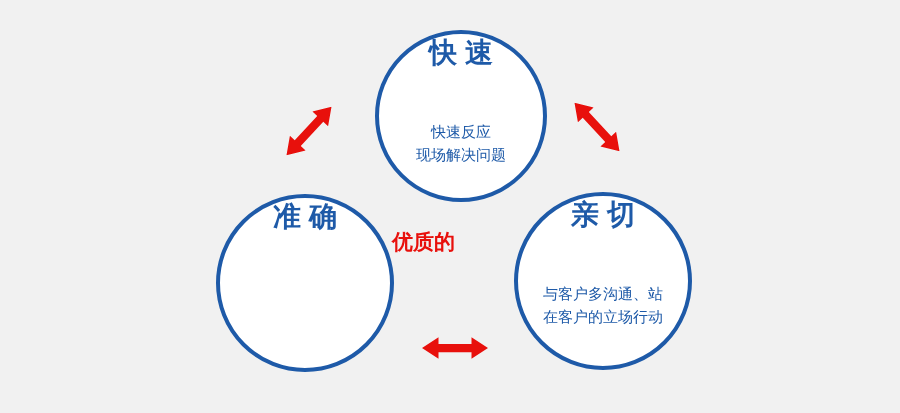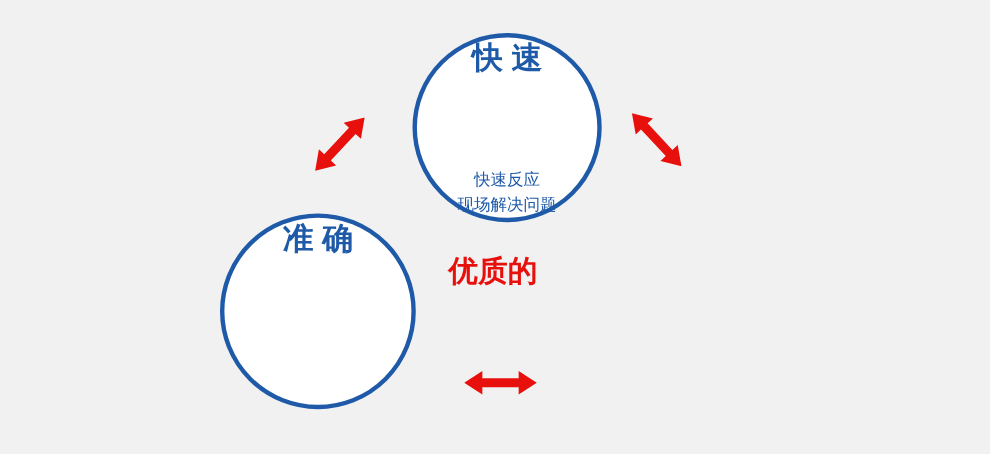--- a/index.html
+++ b/index.html
@@ -16,49 +16,50 @@
   }
   .circle {
     position: absolute;
     box-sizing: border-box;
     border-radius: 50%;
     border: 4px solid var(--circle-border, #1e5aa8);
     background: #ffffff;
     display: flex;
     flex-direction: column;
     align-items: center;
-    justify-content: space-between;
+    justify-content: flex-start;
     text-align: center;
   }
   .circle .title {
     font-size: 28px;
     font-weight: bold;
     color: var(--text-blue, #1e5aa8);
     margin-bottom: 12px;
     white-space: nowrap;
   }
   .circle .desc {
     font-size: 15px;
     line-height: 1.55;
     color: var(--text-blue, #1e5aa8);
     white-space: pre-line;
+    margin-top: 36px;
   }
   .node-top   { left: 375px; top: 30px;  width: 172px; height: 172px; }
-  .node-left  { left: 200px; top: 194px; width: 178px; height: 178px; }
+  .node-left  { left: 216px; top: 194px; width: 178px; height: 178px; }
   .node-right { left: 514px; top: 192px; width: 178px; height: 178px; }
 
   .center-label {
     position: absolute;
     left: 392px;
     top: 228px;
     width: 112px;
-    text-align: center;
+    text-align: left;
     color: var(--accent-red, #e8100c);
     font-weight: bold;
-    font-size: 27px;
+    font-size: 21px;
     line-height: 1.35;
   }
 
   .arrow {
     position: absolute;
     color: var(--accent-red, #e8100c);
   }
   .arrow svg { display: block; }
   .arrow-tl { left: 276px; top: 120px; transform: rotate(-47deg); }
   .arrow-tr { left: 564px; top: 116px; transform: rotate(47deg); }
@@ -72,20 +73,25 @@
   <div class="circle node-top">
     <div class="title">快 速</div>
     <div class="desc">快速反应
 现场解决问题</div>
   </div>
 
   <div class="circle node-left">
     <div class="title">准 确</div>
   </div>
 
+  <div class="circle node-right">
+    <div class="title">亲 切</div>
+    <div class="desc">与客户多沟通、站
+在客户的立场行动</div>
+  </div>
 
   <div class="center-label">
     <div>优质的</div>
   </div>
 
   <div class="arrow arrow-tl">
     <svg width="66" height="22" viewBox="0 0 80 26" aria-hidden="true">
       <polygon fill="currentColor" points="0,13 20,0 20,8 60,8 60,0 80,13 60,26 60,18 20,18 20,26"></polygon>
     </svg>
   </div>

